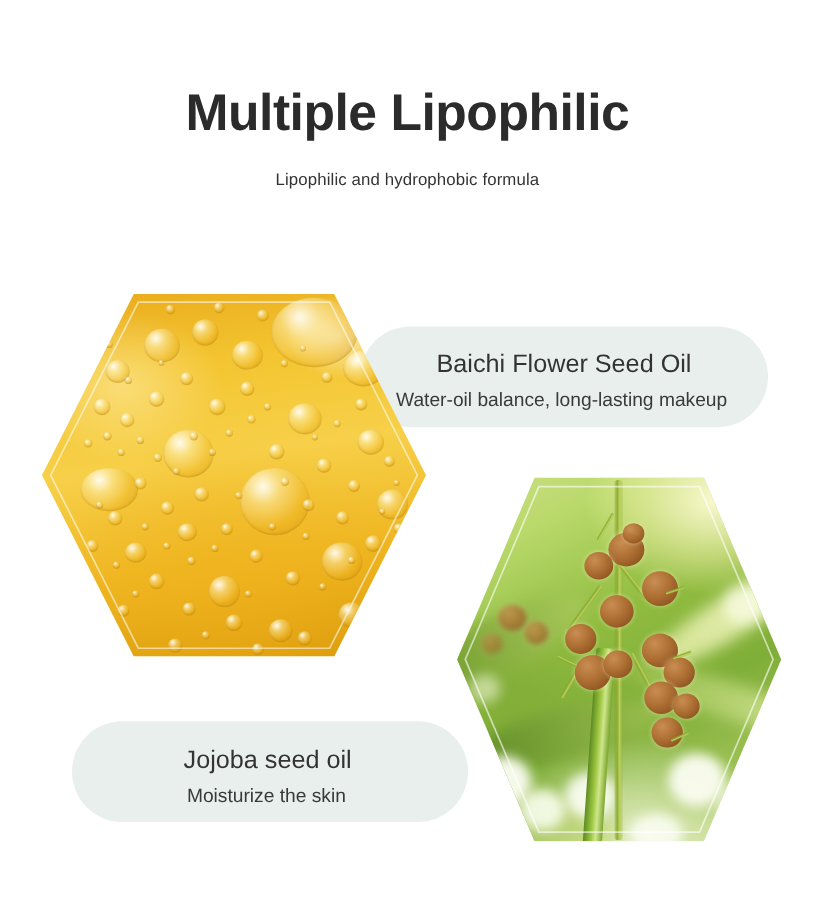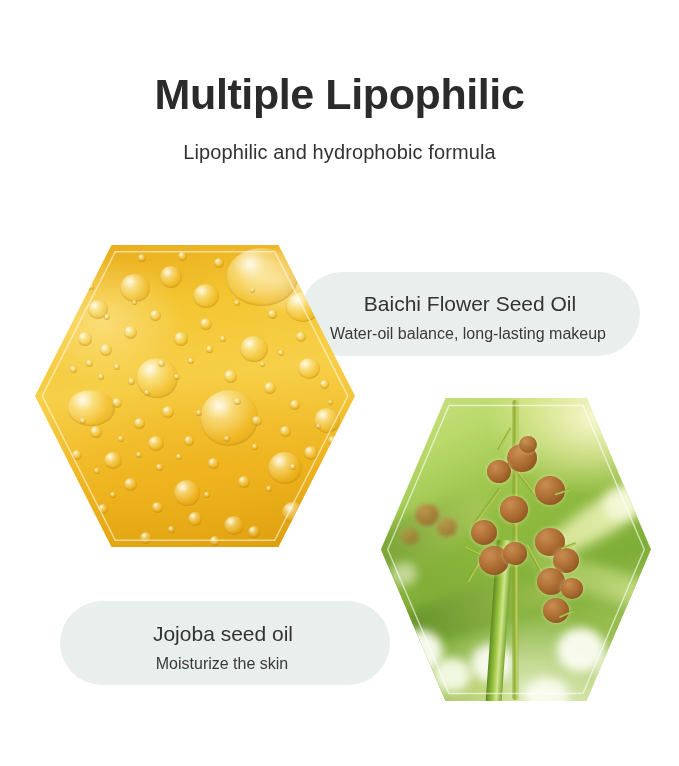--- a/index.html
+++ b/index.html
@@ -33,21 +33,21 @@
     font-weight: bold;
     letter-spacing: -0.4px;
     color: #2b2b2b;
     line-height: 1.05;
   }
   #page-subtitle {
     position: absolute;
     left: 0;
     top: 141px;
     width: 679px;
-    font-size: 20px;
+    font-size: 14px;
     font-weight: normal;
     color: #333333;
     letter-spacing: 0.1px;
   }
 
   
   #stage {
     position: absolute;
     left: 0;
     top: 0;

